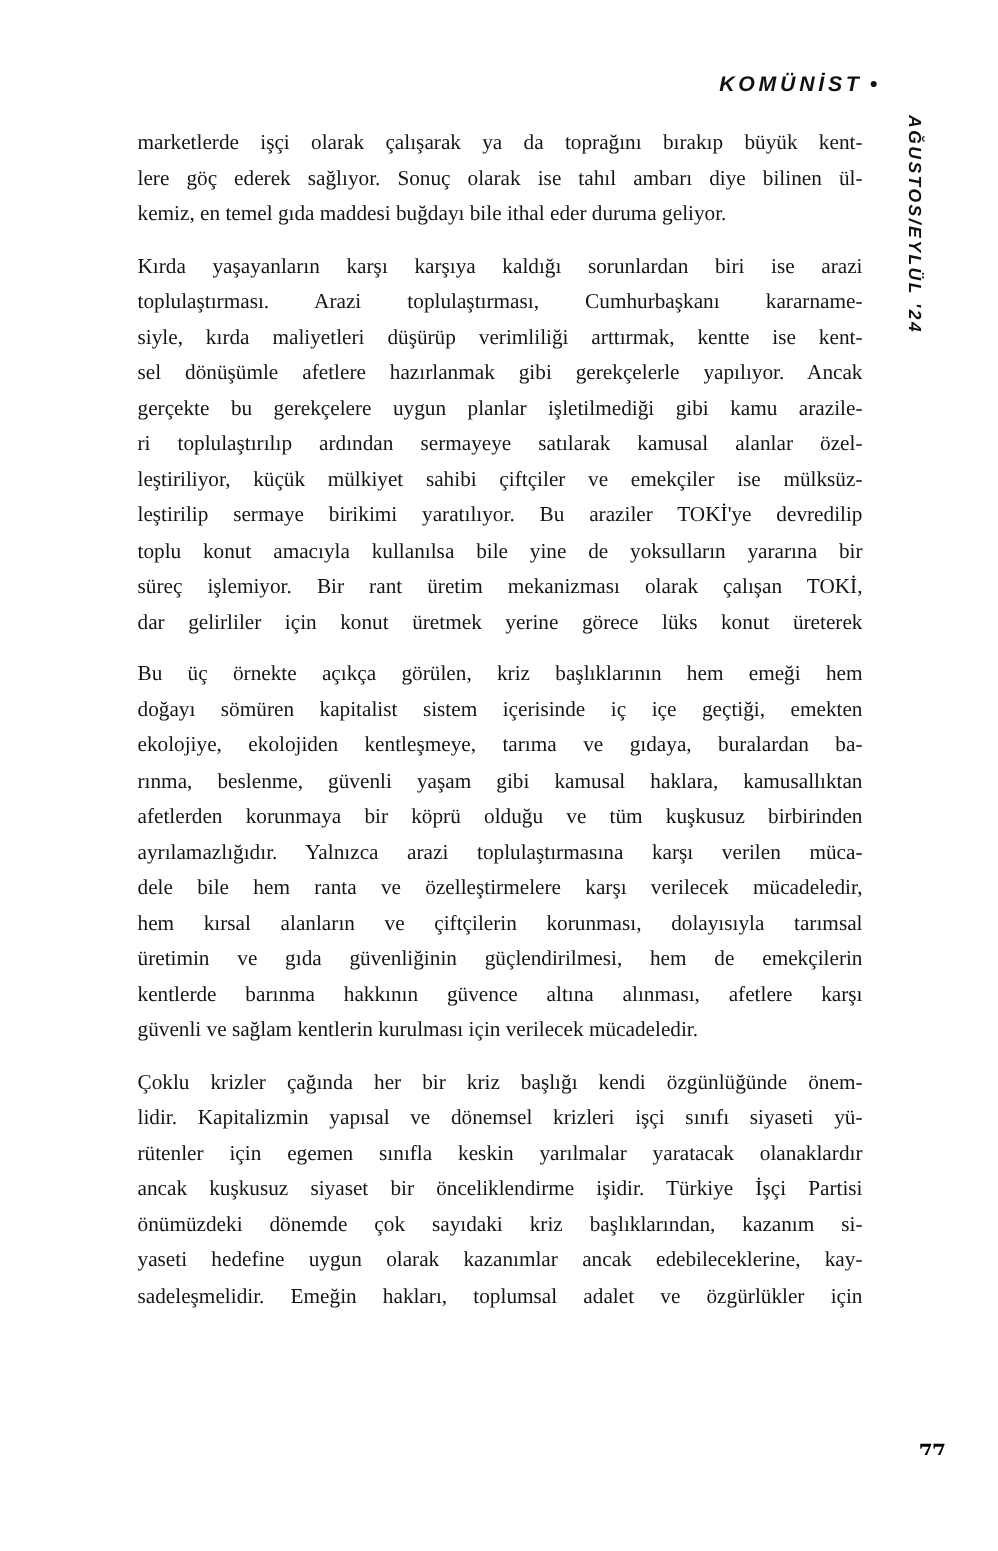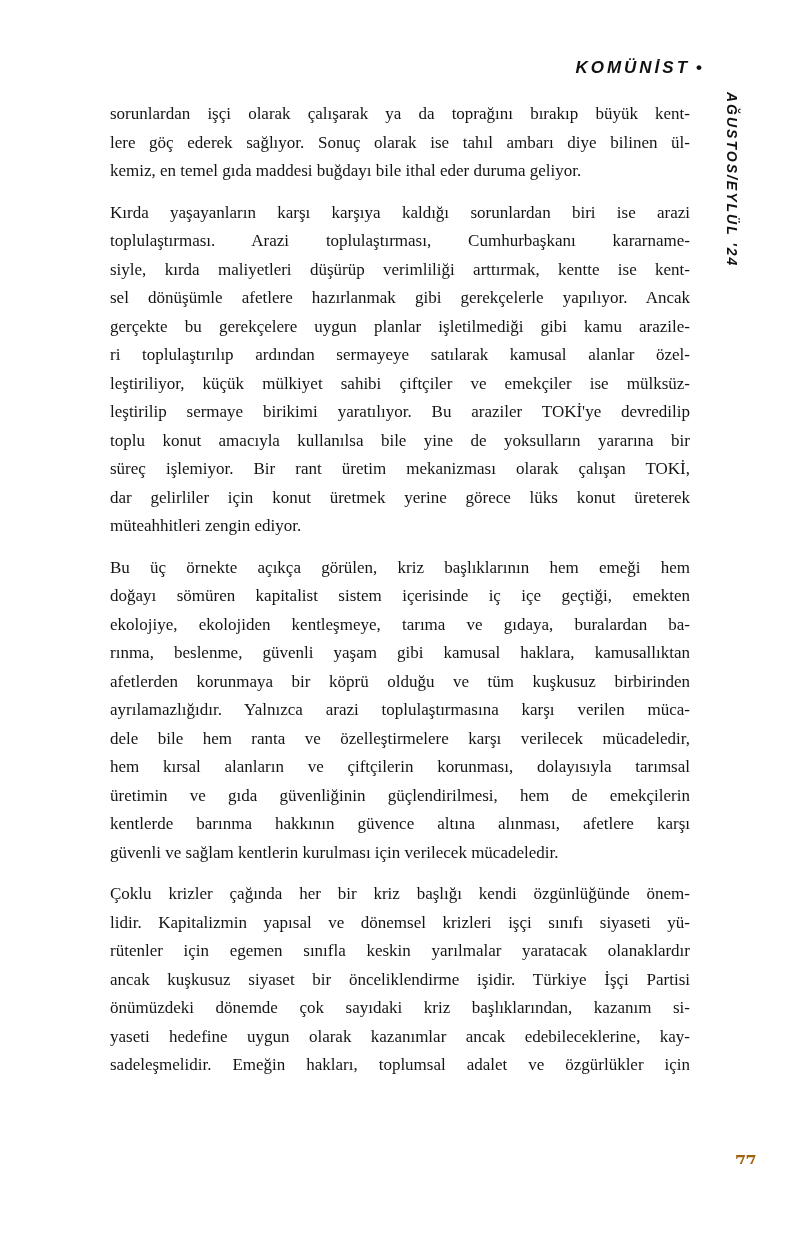--- a/index.html
+++ b/index.html
@@ -77,53 +77,52 @@
   }
 
   
   .page-number {
     position: absolute;
     top: 1150px;
     right: 42px;
     font-family: "Liberation Serif", serif;
     font-weight: 700;
     font-size: 21px;
-    color: #a16207;
+    color: #000000;
   }
 </style>
 </head>
 <body>
 
 <div class="page">
 
   <div class="journal-header">
     <span>KOMÜNİST</span><span class="bullet">•</span>
   </div>
 
   <div class="issue-vertical">AĞUSTOS/EYLÜL '24</div>
 
   <div class="body-text">
       <div class="paragraph">
-        <div class="line">sorunlardan işçi olarak çalışarak ya da toprağını bırakıp büyük kent-</div>
+        <div class="line">marketlerde işçi olarak çalışarak ya da toprağını bırakıp büyük kent-</div>
         <div class="line">lere göç ederek sağlıyor. Sonuç olarak ise tahıl ambarı diye bilinen ül-</div>
         <div class="line last">kemiz, en temel gıda maddesi buğdayı bile ithal eder duruma geliyor.</div>
       </div>
       <div class="paragraph">
         <div class="line">Kırda yaşayanların karşı karşıya kaldığı sorunlardan biri ise arazi</div>
         <div class="line">toplulaştırması. Arazi toplulaştırması, Cumhurbaşkanı kararname-</div>
         <div class="line">siyle, kırda maliyetleri düşürüp verimliliği arttırmak, kentte ise kent-</div>
         <div class="line">sel dönüşümle afetlere hazırlanmak gibi gerekçelerle yapılıyor. Ancak</div>
         <div class="line">gerçekte bu gerekçelere uygun planlar işletilmediği gibi kamu arazile-</div>
         <div class="line">ri toplulaştırılıp ardından sermayeye satılarak kamusal alanlar özel-</div>
         <div class="line">leştiriliyor, küçük mülkiyet sahibi çiftçiler ve emekçiler ise mülksüz-</div>
         <div class="line">leştirilip sermaye birikimi yaratılıyor. Bu araziler TOKİ'ye devredilip</div>
         <div class="line">toplu konut amacıyla kullanılsa bile yine de yoksulların yararına bir</div>
         <div class="line">süreç işlemiyor. Bir rant üretim mekanizması olarak çalışan TOKİ,</div>
         <div class="line">dar gelirliler için konut üretmek yerine görece lüks konut üreterek</div>
-        <div class="line last">müteahhitleri zengin ediyor.</div>
       </div>
       <div class="paragraph">
         <div class="line">Bu üç örnekte açıkça görülen, kriz başlıklarının hem emeği hem</div>
         <div class="line">doğayı sömüren kapitalist sistem içerisinde iç içe geçtiği, emekten</div>
         <div class="line">ekolojiye, ekolojiden kentleşmeye, tarıma ve gıdaya, buralardan ba-</div>
         <div class="line">rınma, beslenme, güvenli yaşam gibi kamusal haklara, kamusallıktan</div>
         <div class="line">afetlerden korunmaya bir köprü olduğu ve tüm kuşkusuz birbirinden</div>
         <div class="line">ayrılamazlığıdır. Yalnızca arazi toplulaştırmasına karşı verilen müca-</div>
         <div class="line">dele bile hem ranta ve özelleştirmelere karşı verilecek mücadeledir,</div>
         <div class="line">hem kırsal alanların ve çiftçilerin korunması, dolayısıyla tarımsal</div>

